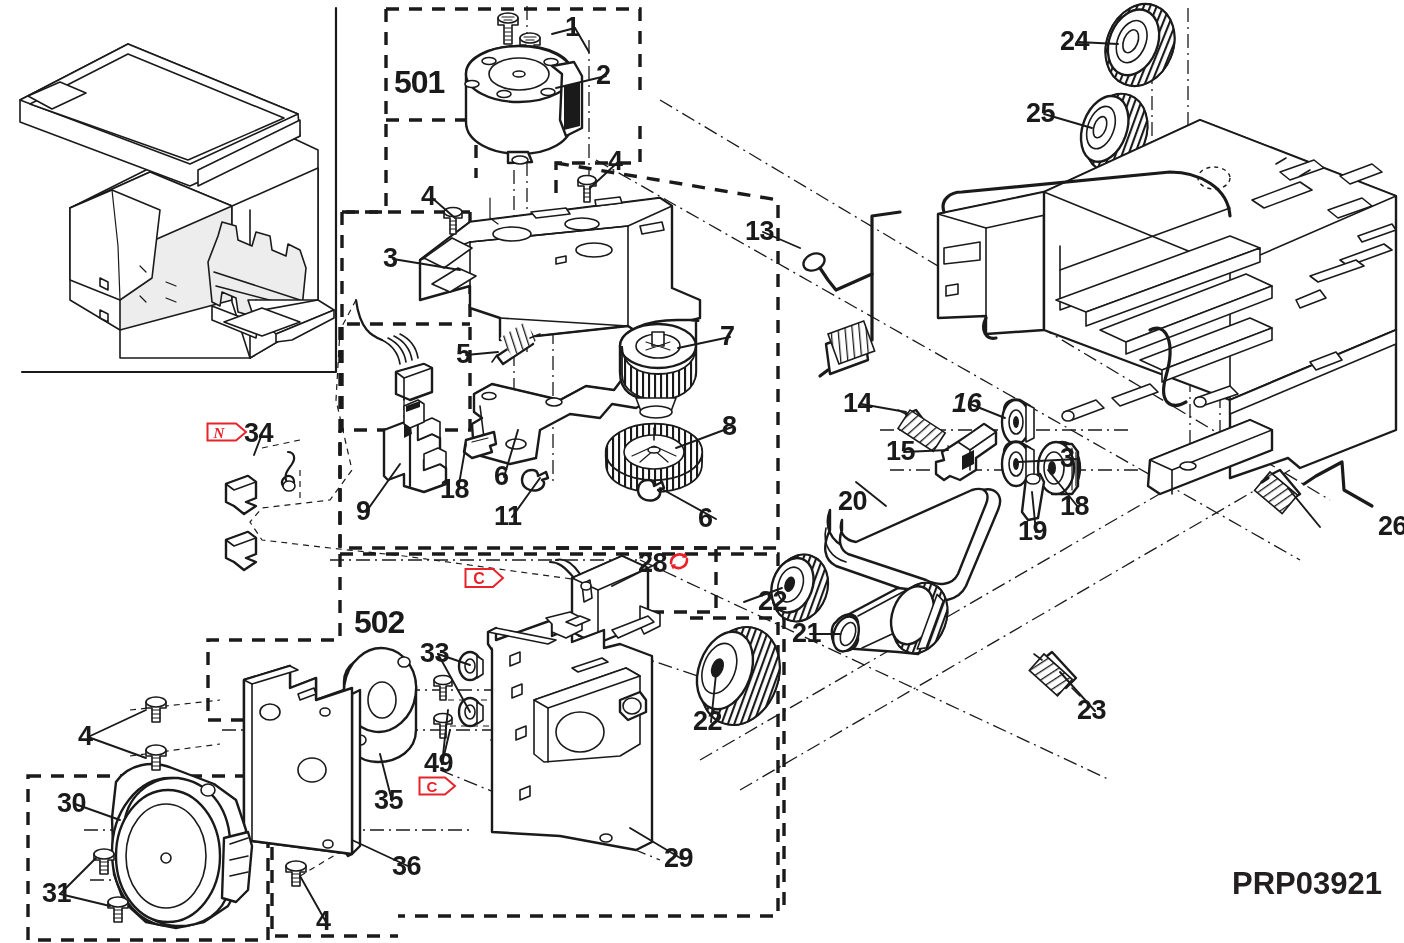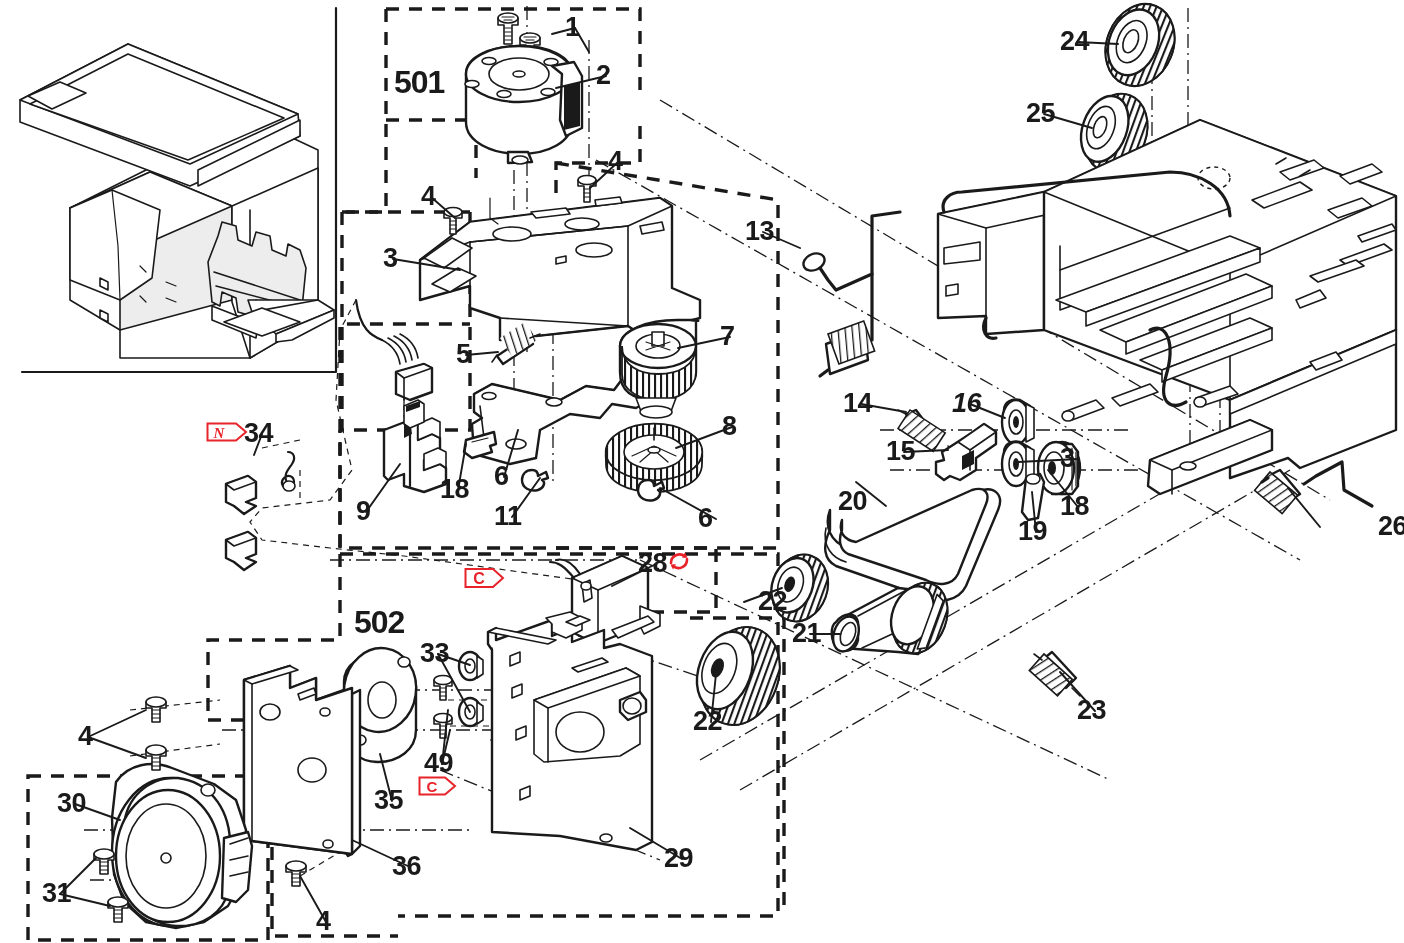--- a/index.html
+++ b/index.html
@@ -752,14 +752,15 @@
 
 <div class="recy" style="left:666px;top:548px;">
   <svg width="26" height="26" viewBox="0 0 26 26">
     <path d="M5 15 A8.5 8.5 0 0 1 19 8.5" fill="none" stroke="#e8232a" stroke-width="2.6" stroke-linecap="round"></path>
     <path d="M21 11 A8.5 8.5 0 0 1 7 18" fill="none" stroke="#e8232a" stroke-width="2.6" stroke-linecap="round"></path>
     <path d="M19 4.5 L21.5 9.5 L16 9.8 Z" fill="#e8232a"></path>
     <path d="M7 21.5 L4.5 16.5 L10 16.2 Z" fill="#e8232a"></path>
   </svg>
 </div>
 
+<div class="wm" style="left:1232px;top:866px;">PRP03921</div>
 
 </div>
 
 </body></html>

